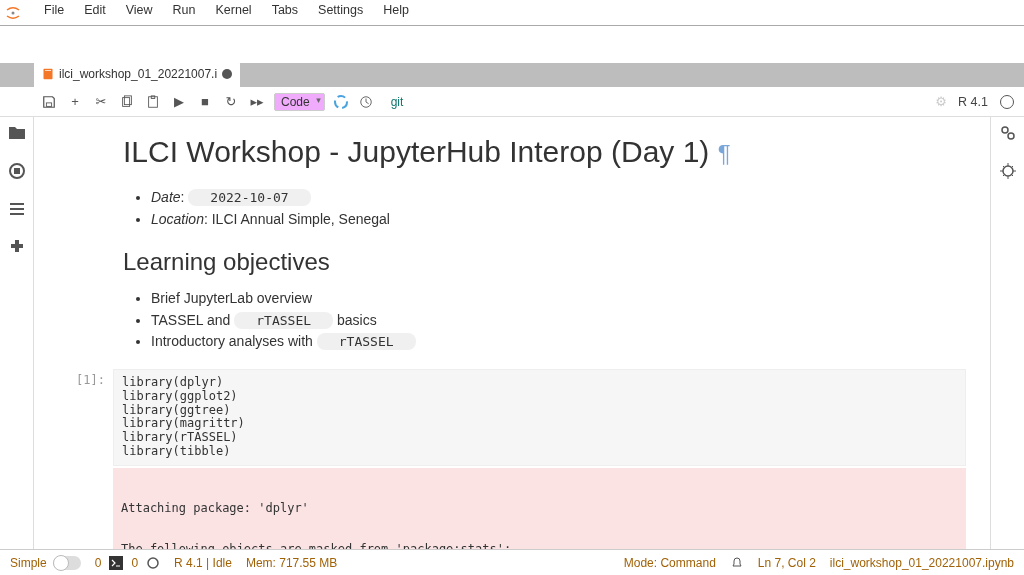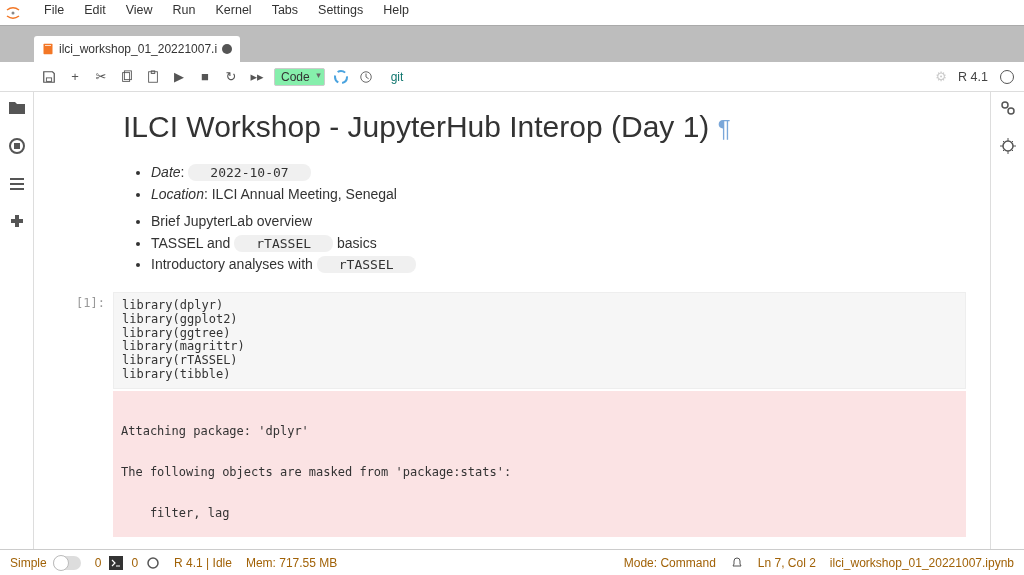--- a/index.html
+++ b/index.html
@@ -34,25 +34,26 @@
 .menu-item {
   padding: 0 10px;
   font-size: 12.5px;
   cursor: pointer;
   height: 32px;
   line-height: 26px;
 }
 
 
 .tab-row {
-  height: 36px;
+  height: 24px;
   background: #bdbdbd;
   display: flex;
   align-items: flex-end;
   padding-left: 34px;
+  margin-top: 37px;
 }
 .tab {
   background: #fff;
   height: 26px;
   display: flex;
   align-items: center;
   padding: 0 8px;
   font-size: 12px;
   border-top-left-radius: 3px;
   border-top-right-radius: 3px;
@@ -80,21 +81,21 @@
   display: flex; align-items: center; justify-content: center;
   cursor: pointer;
   color: #555;
 }
 .tb-select {
   border: 1px solid #ccc;
   border-radius: 2px;
   padding: 1px 14px 1px 6px;
   font-size: 12px;
   position: relative;
-  background: #86efac;
+  background: #f0abfc;
 }
 .tb-select::after {
   content: "▾";
   position: absolute;
   right: 3px;
   font-size: 9px;
   color: #666;
 }
 .tb-circle-multi { width:16px; height:16px;}
 .spacer { flex: 1; }
@@ -299,22 +300,23 @@
     <div class="side-icon"><svg viewBox="0 0 20 20">
           <path d="M8 3h4v4h4v4h-4v4h-4v-4H4V7h4z" fill="#555"></path>
         </svg></div>
   </div>
 
   <div class="notebook">
     <div class="md-cell">
       <h1><span>ILCI Workshop - JupyterHub Interop (Day 1)</span> <span class="pilcrow">¶</span></h1>
       <ul>
         <li><span class="em">Date</span>: <span class="code-inline">2022-10-07</span></li>
-        <li><span class="em">Location</span>: <span>ILCI Annual Meeting, Senegal</span></li>
+        <li><span class="em">Location</span>: <span>ILCI Annual Simple, Senegal</span></li>
       </ul>
+      <h2>Learning objectives</h2>
       <ul>
         <li>Brief JupyterLab overview</li>
         <li><span>TASSEL and </span><span class="code-inline">rTASSEL</span><span> basics</span></li>
         <li><span>Introductory analyses with </span><span class="code-inline">rTASSEL</span></li>
       </ul>
     </div>
 
     <div class="code-row">
       <div class="prompt">[1]:</div>
       <div class="code-cell">library(dplyr)

